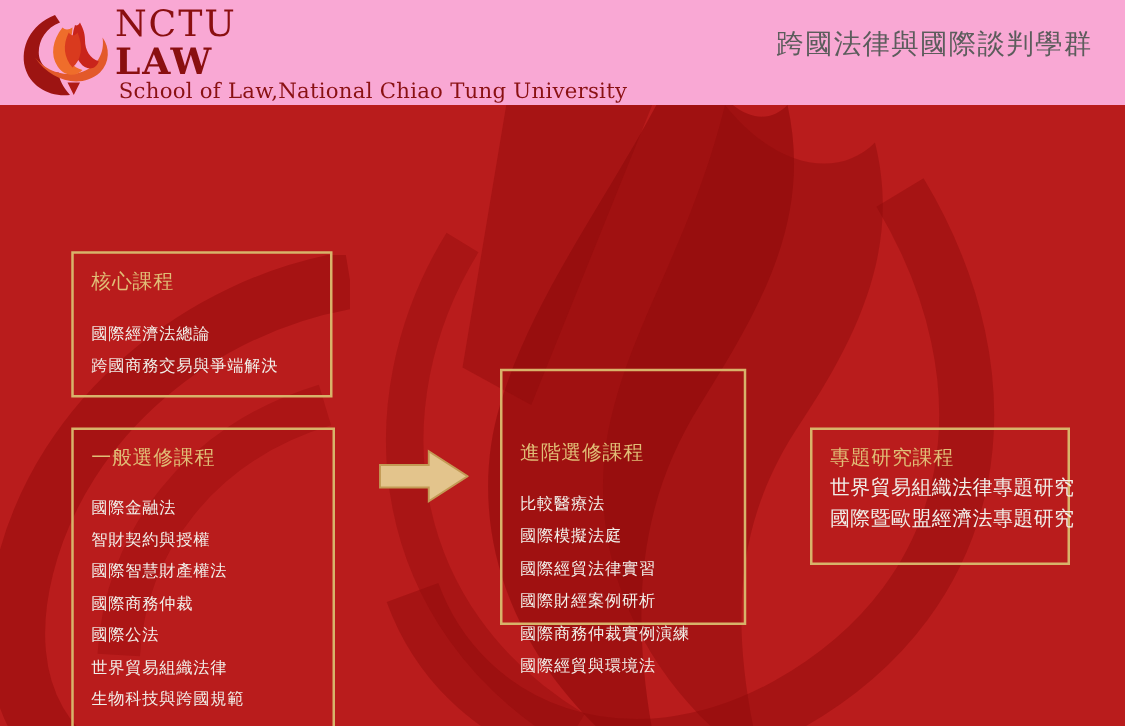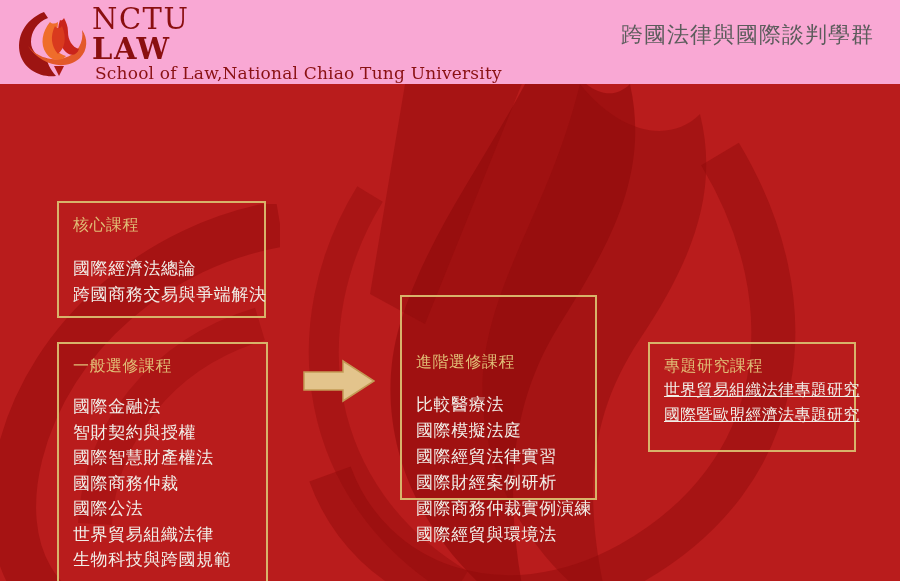--- a/index.html
+++ b/index.html
@@ -101,38 +101,38 @@
   .panel-title {
     color: #e0bd76;
     font-size: 16px;
     line-height: 22px;
     letter-spacing: .5px;
     margin-bottom: 19px;
     white-space: nowrap;
   }
   .panel-item {
     color: #f1eee8;
-    font-size: 17px;
+    font-size: 13px;
     line-height: 26px;
     letter-spacing: .6px;
     white-space: nowrap;
   }
 
   #panel-core      { left: 57px;  top: 117px; width: 209px; height: 117px; }
   #panel-general   { left: 57px;  top: 258px; width: 211px; height: 296px; }
   #panel-advanced  { left: 400px; top: 211px; width: 197px; height: 205px; }
   #panel-seminar   { left: 648px; top: 258px; width: 208px; height: 110px; }
 
   #panel-general .panel-title { margin-bottom: 17px; }
   #panel-general .panel-item  { line-height: 25.5px; }
 
   #panel-advanced .panel-title { margin-bottom: 18px; margin-top: 43px; }
   #panel-advanced .panel-item  { line-height: 26px; }
 
-  #panel-seminar .panel-item { font-size: 16px; line-height: 25px; letter-spacing: .3px; text-decoration: underline; }
+  #panel-seminar .panel-item { font-size: 16px; line-height: 25px; letter-spacing: .3px; }
   #panel-seminar .panel-title { margin-bottom: 0; }
 
   
   .arrow {
     position: absolute;
     left: 303px; top: 275px;
     width: 72px; height: 44px;
     z-index: 4;
   }
 </style>

